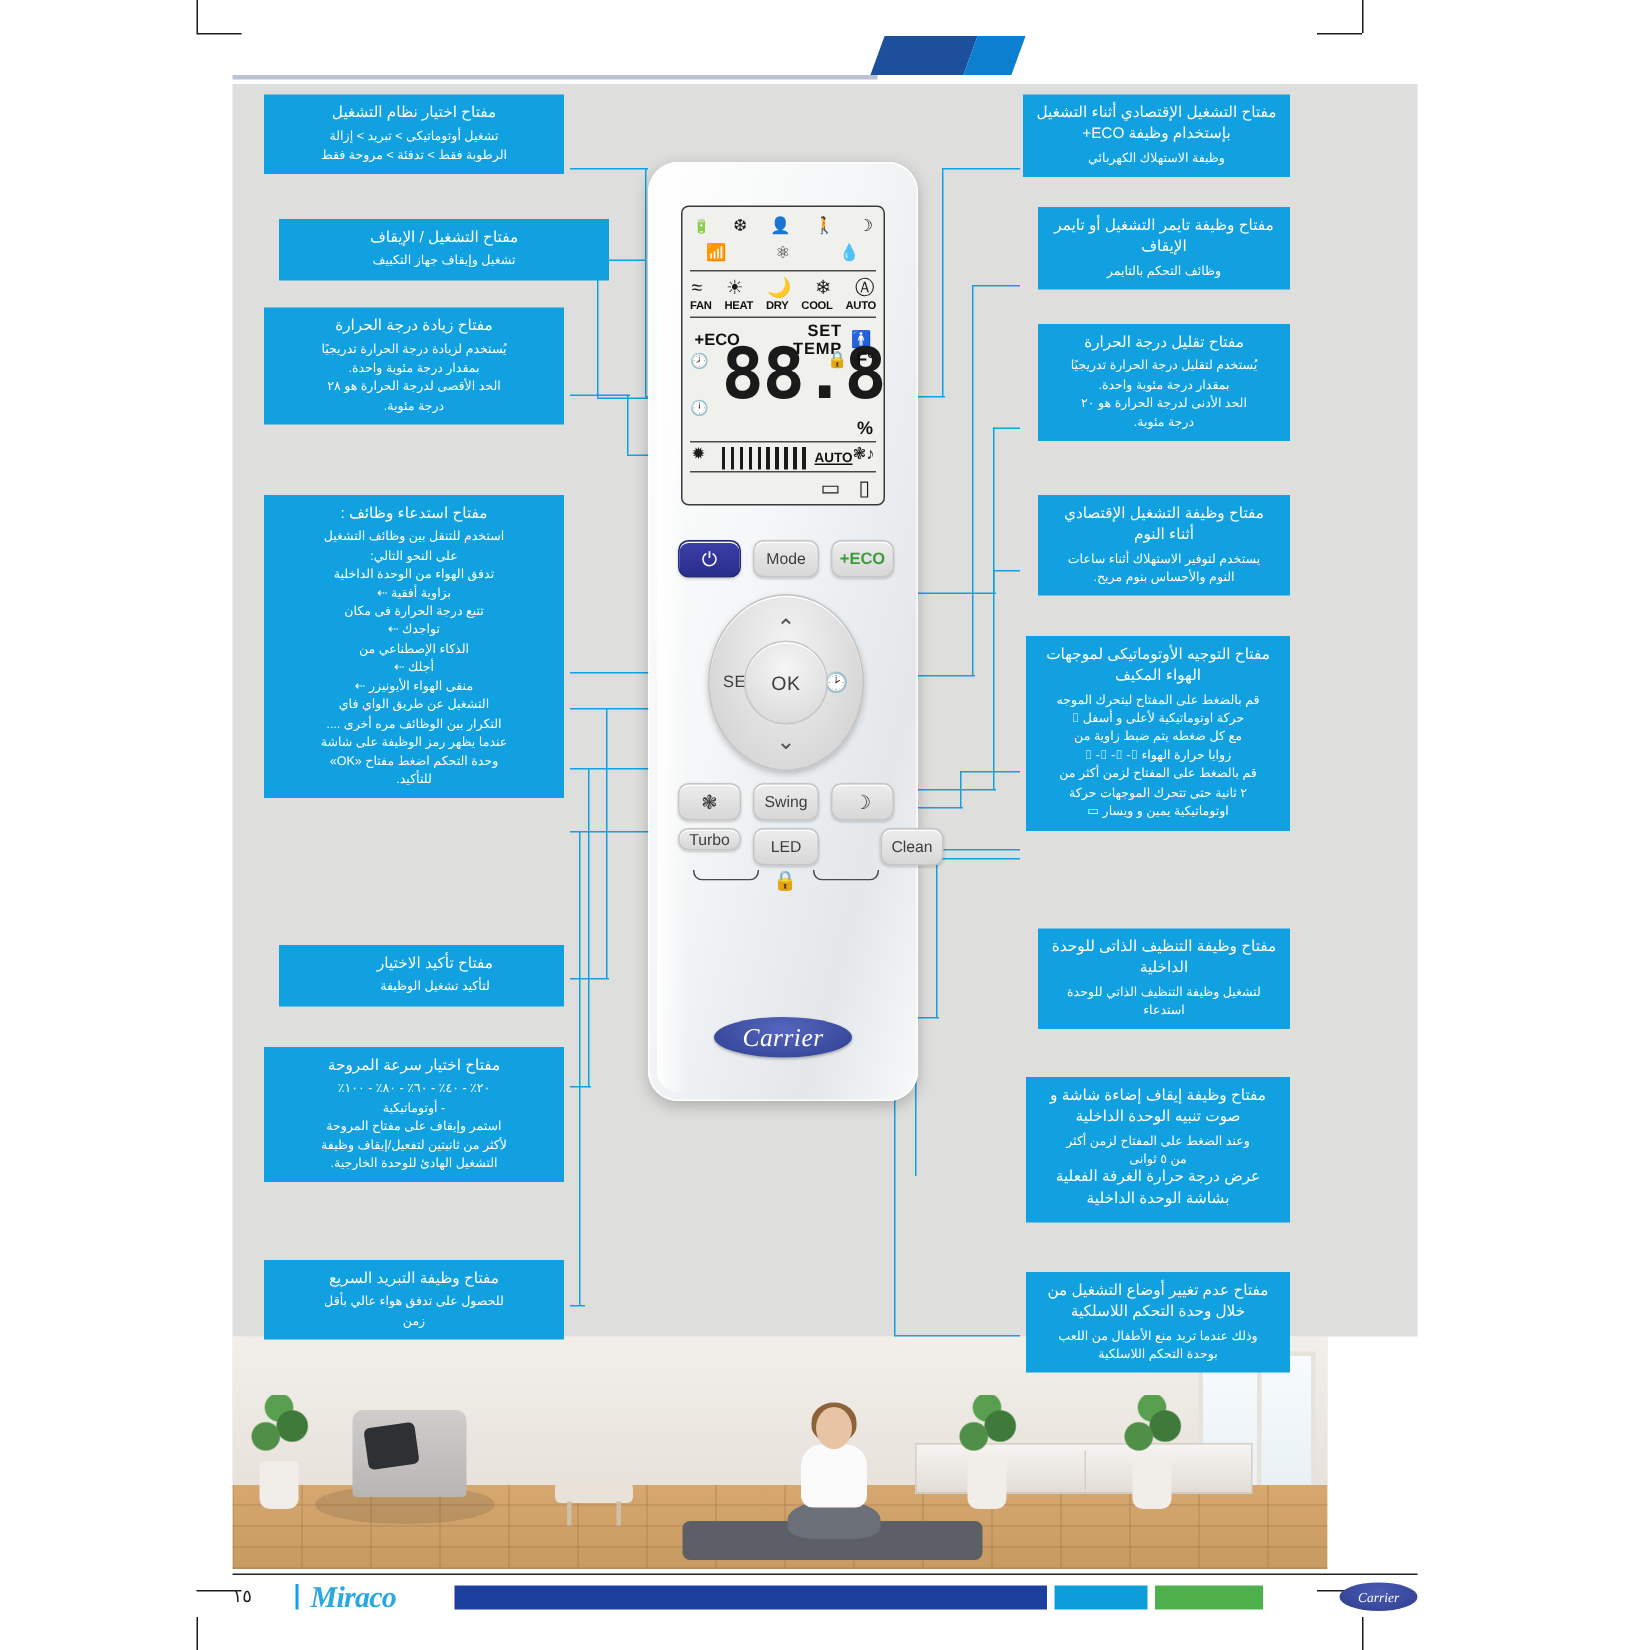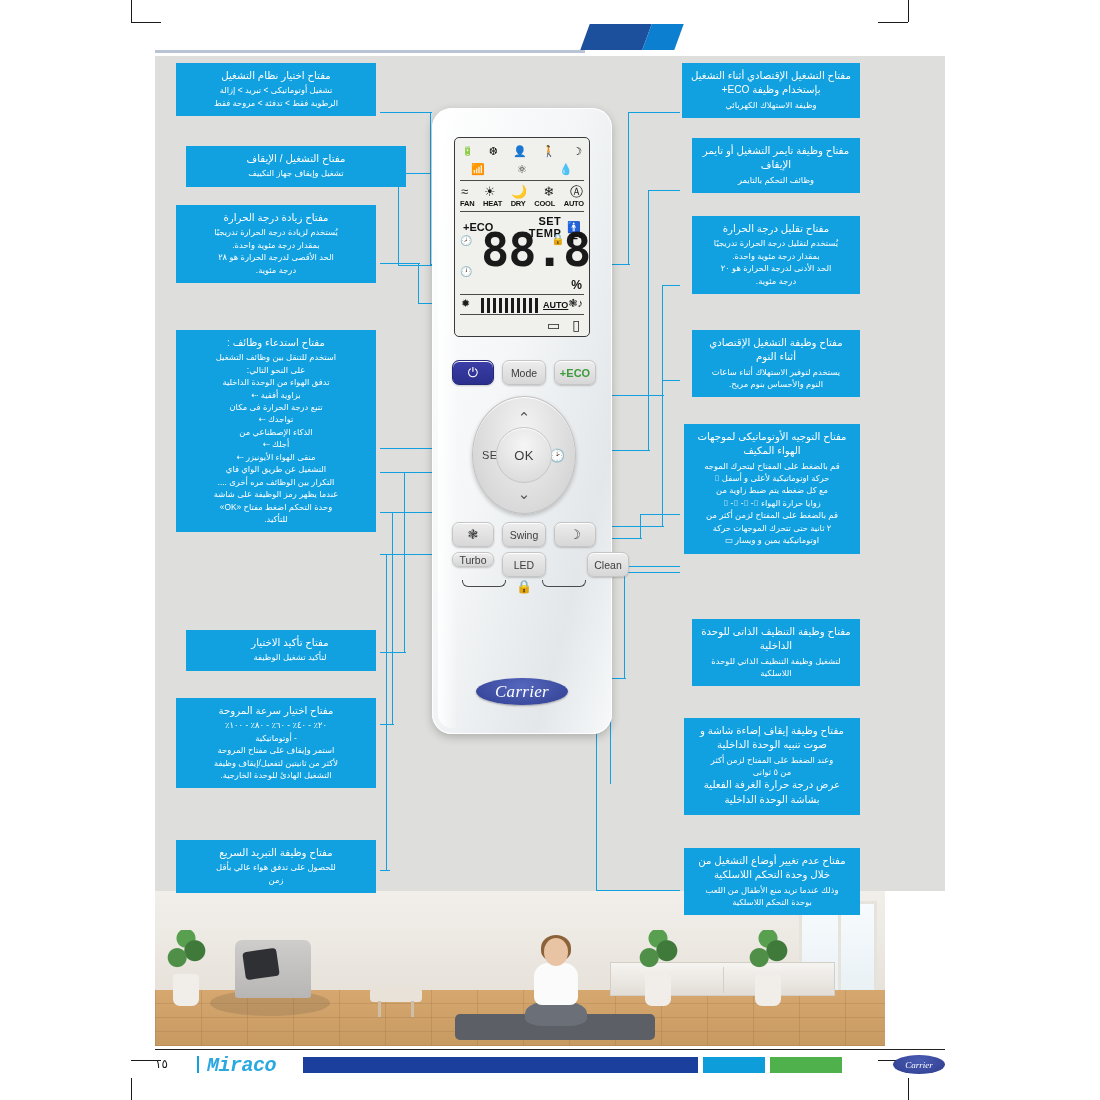--- a/index.html
+++ b/index.html
@@ -280,21 +280,21 @@
 
   
   .footer { position:absolute; left:155px; top:1052px; width:790px; height:30px; }
   .ft-rule { position:absolute; left:0; right:0; top:-3px; height:1px; background:#222; }
   .ft-page { position:absolute; left:0; top:5px; font-size:12px; color:#222; direction:rtl; }
   .ft-bar-sep { position:absolute; left:42px; top:4px; width:2px; height:17px; background:#11a0e0; }
   .ft-miraco {
     position:absolute; left:52px; top:2px;
     font-size:20px; font-weight:bold; font-style:italic;
     color:#2aa9e0; letter-spacing:-.5px;
-    font-family:Liberation Mono, monospace;
+    font-family:Liberation Serif, serif;
   }
   .ft-seg { position:absolute; top:5px; height:16px; }
   .ft-seg.s1 { left:148px; width:395px; background:#1b3f9c; }
   .ft-seg.s2 { left:548px; width:62px; background:#0d9ddb; }
   .ft-seg.s3 { left:615px; width:72px; background:#4fb14b; }
   .ft-carrier {
     position:absolute; right:0; top:3px; width:52px; height:19px; border-radius:50%;
     background:radial-gradient(ellipse at 50% 30%, #4a5bb5, #2e3d8c);
     display:flex; align-items:center; justify-content:center;
     color:#fff; font-family:"Liberation Serif","DejaVu Serif",serif;
@@ -598,21 +598,21 @@
     <span class="b">مع كل ضغطه يتم ضبط زاوية من</span>
     <span class="b">زوايا حرارة الهواء ⌷ -⌷ -⌷ -⌷</span>
     <span class="b">قم بالضغط على المفتاح لزمن أكثر من</span>
     <span class="b">٢ ثانية حتى تتحرك الموجهات حركة</span>
     <span class="b">اوتوماتيكية يمين و ويسار ▭</span>
   </div>
 
   <div class="callout" style="left:692px;top:619px;width:168px;">
     <span class="t">مفتاح وظيفة التنظيف الذاتى للوحدة الداخلية</span>
     <span class="b">لتشغيل وظيفة التنظيف الذاتي للوحدة</span>
-    <span class="b">اللاسلكية</span>
+    <span class="b">استدعاء</span>
   </div>
 
   <div class="callout" style="left:684px;top:718px;width:176px;">
     <span class="t">مفتاح وظيفة إيقاف إضاءة شاشة و صوت تنبيه الوحدة الداخلية</span>
     <span class="b">وعند الضغط على المفتاح لزمن أكثر</span>
     <span class="b">من ٥ ثوانى</span>
     <span class="t">عرض درجة حرارة الغرفة الفعلية بشاشة الوحدة الداخلية</span>
   </div>
 
   <div class="callout" style="left:684px;top:848px;width:176px;">

